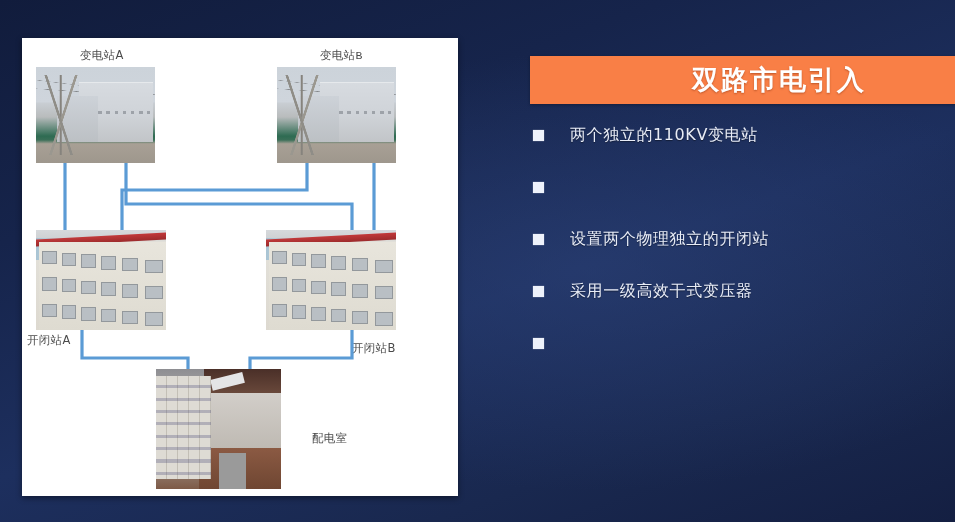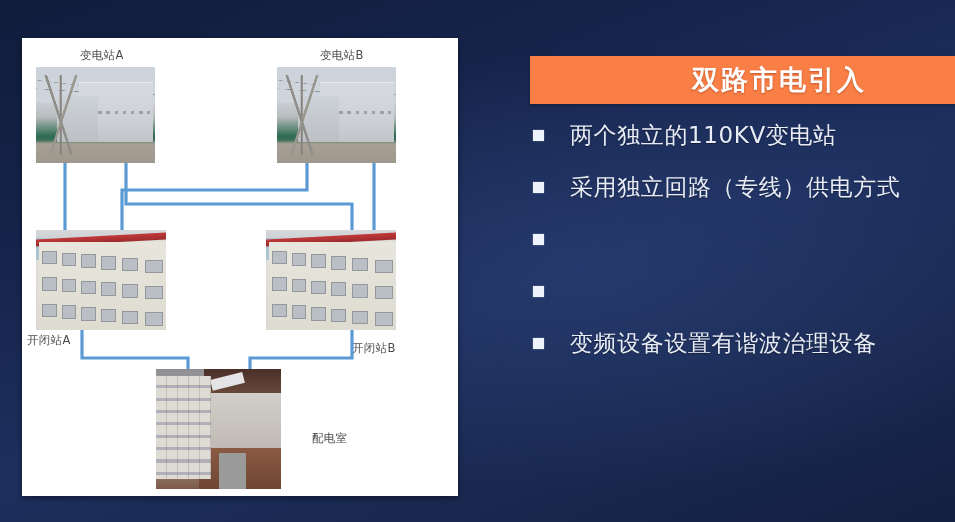--- a/index.html
+++ b/index.html
@@ -129,33 +129,33 @@
   #bullets{position:absolute;left:533px;top:122px;width:420px;}
   .bullet-row{
     display:flex;align-items:flex-start;height:52px;
   }
   .bullet-mark{
     width:11px;height:11px;background:#eef2fb;flex:0 0 auto;
     margin-top:8px;margin-right:26px;
     box-shadow:0 0 1px rgba(255,255,255,.6);
   }
   .bullet-text{
-    color:#e8ecf6;font-size:23px;line-height:26px;letter-spacing:.6px;
+    color:#e8ecf6;font-size:16px;line-height:26px;letter-spacing:.6px;
     white-space:nowrap;text-shadow:0 1px 1px rgba(0,0,0,.4);
   }
 </style>
 </head>
 <body>
 
 <div id="slide">
 
   <div id="diagram-panel">
 
     <div class="lbl" style="left:58px;top:10px;">变电站A</div>
-    <div class="lbl" style="left:298px;top:10px;">变电站B</div>
+    <div class="lbl" style="left:298px;top:10px;font-family:Liberation Mono, monospace;">变电站B</div>
     <div class="lbl" style="left:5px;top:295px;">开闭站A</div>
     <div class="lbl" style="left:330px;top:303px;text-align:right;">开闭站B</div>
     <div class="lbl" style="left:290px;top:393px;">配电室</div>
 
     <div class="photo sub-photo" style="left:14px;top:29px;width:119px;height:96px;">
       <div class="wires"></div>
       <div class="bldg"></div>
       <div class="bldg2"></div>
       <div class="pylon"></div>
     </div>
@@ -268,27 +268,27 @@
     <span class="ttl">双路市电引入</span>
   </div>
 
   <div id="bullets">
     <div class="bullet-row">
       <span class="bullet-mark"></span>
       <span class="bullet-text">两个独立的110KV变电站</span>
     </div>
     <div class="bullet-row">
       <span class="bullet-mark"></span>
-      <span class="bullet-text">采用独立回路（专线）供电方式</span>
-    </div>
-    <div class="bullet-row">
-      <span class="bullet-mark"></span>
-    </div>
-    <div class="bullet-row">
-      <span class="bullet-mark"></span>
-    </div>
-    <div class="bullet-row">
-      <span class="bullet-mark"></span>
-      <span class="bullet-text">变频设备设置有谐波治理设备</span>
+    </div>
+    <div class="bullet-row">
+      <span class="bullet-mark"></span>
+      <span class="bullet-text">设置两个物理独立的开闭站</span>
+    </div>
+    <div class="bullet-row">
+      <span class="bullet-mark"></span>
+      <span class="bullet-text">采用一级高效干式变压器</span>
+    </div>
+    <div class="bullet-row">
+      <span class="bullet-mark"></span>
     </div>
   </div>
 
 </div>
 
 </body></html>

